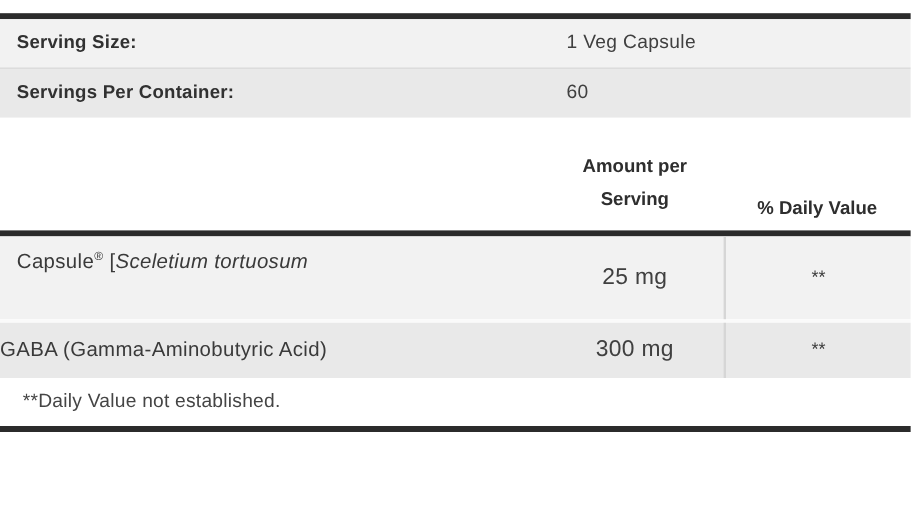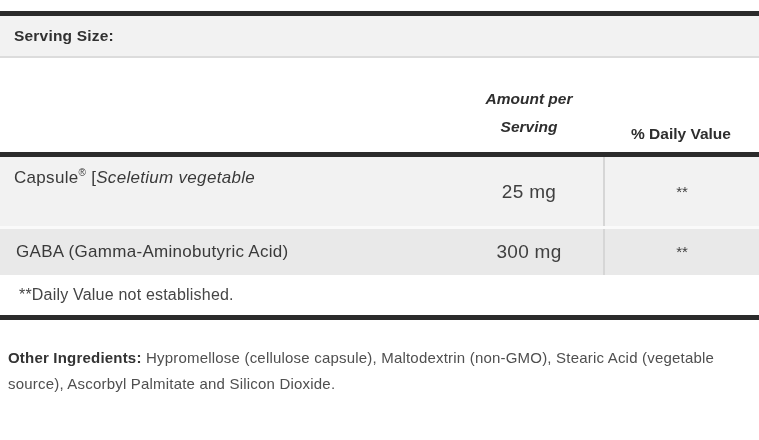--- a/index.html
+++ b/index.html
@@ -20,87 +20,88 @@
   .row-light{background:#f2f2f2;}
   .row-dark{background:#e9e9e9;}
   .sep-dark{height:2px;background:#dcdcdc;}
   .sep-light{height:3px;background:#fafafa;}
 
   .header-row{height:94px;display:flex;background:#ffffff;}
   .col-name{width:455px;box-sizing:border-box;}
   .col-amount{width:148px;text-align:center;box-sizing:border-box;}
   .col-dv{width:156px;text-align:center;box-sizing:border-box;}
   .header-amount{padding-top:27px;font-weight:bold;font-size:15.5px;color:#2e2e2e;line-height:28px;}
-  .header-amount span{display:block;font-style:italic;}
+  .header-amount span{display:block;}
   .header-dv{padding-top:62px;font-weight:bold;font-size:15.5px;color:#2e2e2e;line-height:28px;}
 
   .ing-row{display:flex;}
   .ing-row .col-amount{font-size:19px;color:#404040;letter-spacing:0.3px;}
   .ing-row .col-dv{font-size:15px;color:#3d3d3d;border-left:2px solid #d6d6d6;}
   .row-zembrin{height:69px;}
   .row-zembrin .col-amount,.row-zembrin .col-dv{line-height:69px;}
   .row-zembrin .ing-name{padding:7px 0 0 14px;font-size:17px;line-height:28px;letter-spacing:0.3px;color:#3a3a3a;}
   .ing-name .line2{display:block;padding-left:19px;}
   .ing-name sup{font-size:10px;line-height:0;}
   .row-gaba{height:46px;}
-  .row-gaba .col-name{padding-left:16px;line-height:46px;font-size:17px;letter-spacing:0.3px;color:#3a3a3a;}
+  .row-gaba .col-name{padding-left:0;line-height:46px;font-size:17px;letter-spacing:0.3px;color:#3a3a3a;}
   .row-gaba .col-amount,.row-gaba .col-dv{line-height:46px;}
 
   .footnote-row{height:40px;background:#ffffff;}
   .footnote-row span{display:inline-block;padding-left:19px;line-height:40px;font-size:16px;color:#454545;letter-spacing:0.2px;}
 
   .other{margin:25px 8px 0 8px;font-size:15px;line-height:26px;color:#4f4f4f;letter-spacing:0.2px;}
   .other .oi-line{display:block;}
   .other b{color:#333333;}
 </style>
 </head>
 <body>
 
 <div class="panel">
 
   <div class="bar bar-top"></div>
 
   <div class="srow row-light">
     <span class="lbl">Serving Size:</span>
+    <span class="val">1 Veg Capsule</span>
   </div>
 
   <div class="sep-dark"></div>
 
+  <div class="srow row-dark">
+    <span class="lbl">Servings Per Container:</span>
+    <span class="val">60</span>
+  </div>
 
   <div class="header-row">
     <div class="col-name"></div>
     <div class="col-amount header-amount">
       <span>Amount per</span>
       <span>Serving</span>
     </div>
     <div class="col-dv header-dv">% Daily Value</div>
   </div>
 
   <div class="bar bar-mid"></div>
 
   <div class="ing-row row-zembrin row-light">
     <div class="col-name ing-name">
-      <span class="line1"><span>Capsule</span><sup>®</sup><span> [</span><i>Sceletium vegetable</i></span>
+      <span class="line1"><span>Capsule</span><sup>®</sup><span> [</span><i>Sceletium tortuosum</i></span>
     </div>
     <div class="col-amount">25 mg</div>
     <div class="col-dv">**</div>
   </div>
 
   <div class="sep-light"></div>
 
   <div class="ing-row row-gaba row-dark">
     <div class="col-name">GABA (Gamma-Aminobutyric Acid)</div>
     <div class="col-amount">300 mg</div>
     <div class="col-dv">**</div>
   </div>
 
   <div class="footnote-row">
     <span>**Daily Value not established.</span>
   </div>
 
   <div class="bar bar-bottom"></div>
 
-  <p class="other">
-    <span class="oi-line"><b>Other Ingredients:</b><span> Hypromellose (cellulose capsule), Maltodextrin (non-GMO), Stearic Acid (vegetable</span></span>
-    <span class="oi-line">source), Ascorbyl Palmitate and Silicon Dioxide.</span>
-  </p>
 
 </div>
 
 </body></html>

